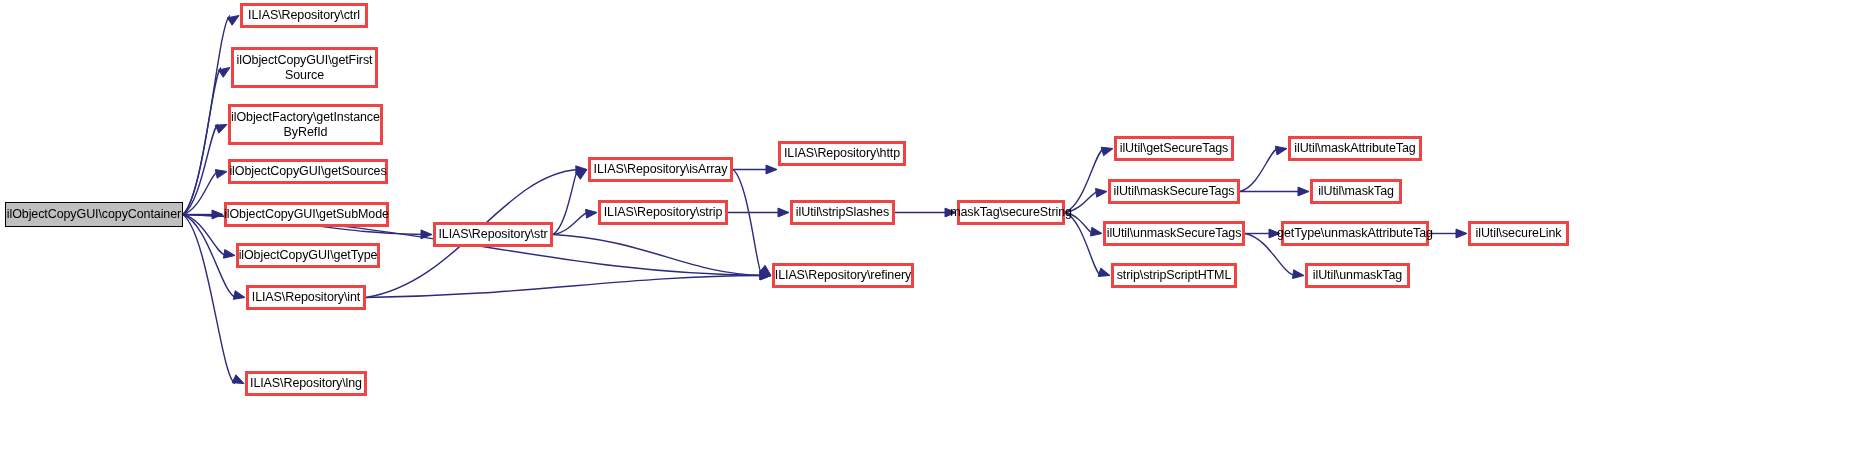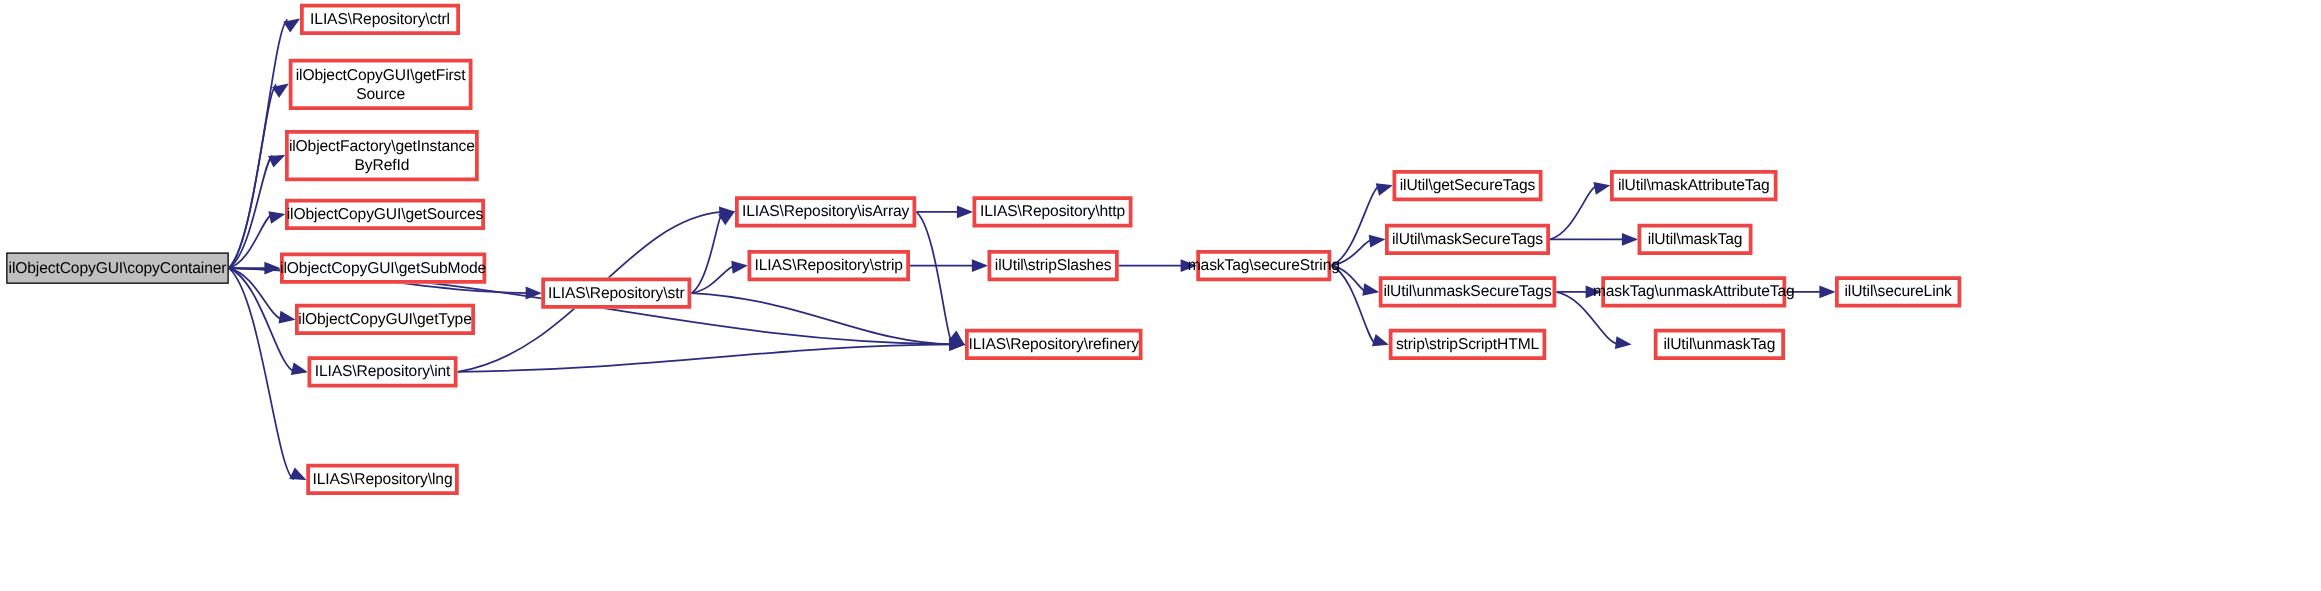--- a/index.html
+++ b/index.html
@@ -124,27 +124,27 @@
       <div class="node" style="left: 228px; top: 104px; width: 155px; height: 41px;"><span>ilObjectFactory\getInstance
 ByRefId</span></div>
       <div class="node" style="left: 228px; top: 159px; width: 160px; height: 25px;"><span>ilObjectCopyGUI\getSources</span></div>
       <div class="node" style="left: 224px; top: 202px; width: 165px; height: 25px;"><span>ilObjectCopyGUI\getSubMode</span></div>
       <div class="node" style="left: 236px; top: 243px; width: 144px; height: 25px;"><span>ilObjectCopyGUI\getType</span></div>
       <div class="node" style="left: 246px; top: 285px; width: 120px; height: 25px;"><span>ILIAS\Repository\int</span></div>
       <div class="node" style="left: 245px; top: 371px; width: 122px; height: 25px;"><span>ILIAS\Repository\lng</span></div>
       <div class="node" style="left: 433px; top: 222px; width: 120px; height: 25px;"><span>ILIAS\Repository\str</span></div>
       <div class="node" style="left: 588px; top: 157px; width: 145px; height: 25px;"><span>ILIAS\Repository\isArray</span></div>
       <div class="node" style="left: 598px; top: 200px; width: 130px; height: 25px;"><span>ILIAS\Repository\strip</span></div>
-      <div class="node" style="left: 778px; top: 157px; width: 128px; height: 25px;"><span>ILIAS\Repository\http</span></div>
+      <div class="node" style="left: 778px; top: 141px; width: 128px; height: 25px;"><span>ILIAS\Repository\http</span></div>
       <div class="node" style="left: 790px; top: 200px; width: 105px; height: 25px;"><span>ilUtil\stripSlashes</span></div>
       <div class="node" style="left: 772px; top: 263px; width: 142px; height: 25px;"><span>ILIAS\Repository\refinery</span></div>
       <div class="node" style="left: 957px; top: 200px; width: 108px; height: 25px;"><span>maskTag\secureString</span></div>
       <div class="node" style="left: 1114px; top: 136px; width: 120px; height: 25px;"><span>ilUtil\getSecureTags</span></div>
       <div class="node" style="left: 1108px; top: 179px; width: 132px; height: 25px;"><span>ilUtil\maskSecureTags</span></div>
       <div class="node" style="left: 1103px; top: 221px; width: 142px; height: 25px;"><span>ilUtil\unmaskSecureTags</span></div>
       <div class="node" style="left: 1111px; top: 263px; width: 126px; height: 25px;"><span>strip\stripScriptHTML</span></div>
       <div class="node" style="left: 1288px; top: 136px; width: 134px; height: 25px;"><span>ilUtil\maskAttributeTag</span></div>
       <div class="node" style="left: 1310px; top: 179px; width: 92px; height: 25px;"><span>ilUtil\maskTag</span></div>
-      <div class="node" style="left: 1281px; top: 221px; width: 148px; height: 25px;"><span>maskTag\unmaskAttributeTag</span></div>
-      <div class="node" style="left: 1305px; top: 263px; width: 105px; height: 25px; margin-left: 18px;"><span>ilUtil\unmaskTag</span></div>
+      <div class="node" style="left: 1281px; top: 221px; width: 148px; height: 25px;"><span>getType\unmaskAttributeTag</span></div>
+      <div class="node" style="left: 1305px; top: 263px; width: 105px; height: 25px;"><span>ilUtil\unmaskTag</span></div>
       <div class="node" style="left: 1468px; top: 221px; width: 101px; height: 25px;"><span>ilUtil\secureLink</span></div>
     </div>
 </div>
 
 </body></html>

